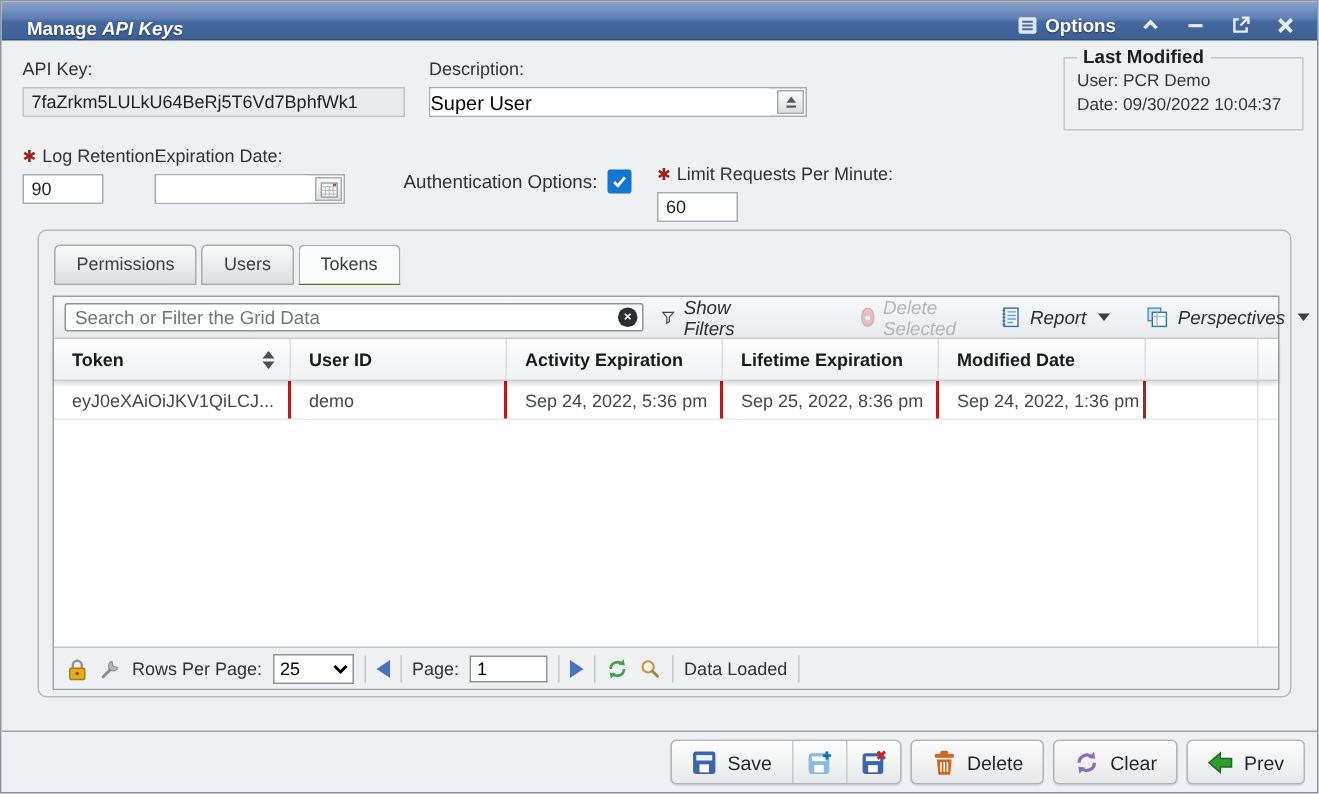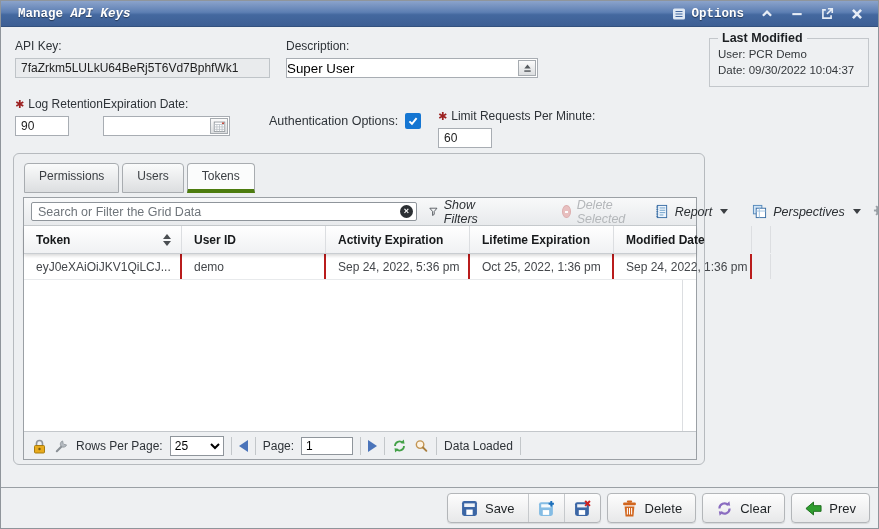--- a/index.html
+++ b/index.html
@@ -10,23 +10,22 @@
     border:1px solid #8f959b;
     position:relative;
     font-size:12px; color:#2e3338;
   }
 
   
   .titlebar{
     position:absolute; top:0; left:0; right:0; height:26px;
     background:linear-gradient(#8ba3cb 0%, #5d7fb3 45%, #44689f 55%, #3d5f94 100%);
     border-bottom:1px solid #33517e;
-    display:flex; align-items:center; padding:0 8px 0 17px;
+    display:flex; align-items:flex-end; padding:0 8px 0 17px;
     color:#fff;
-    font-family:Liberation Mono, monospace;
   }
   .titlebar .title{ font-size:12.5px; font-weight:bold; text-shadow:0 1px 1px rgba(0,0,0,.45); }
   .titlebar .title em{ font-style:italic; }
   .tb-right{ margin-left:auto; display:flex; align-items:center; gap:4px; }
   .tb-btn{ display:flex; align-items:center; gap:5px; padding:2px 6px; border-radius:3px; cursor:default; }
   .tb-options-label{ font-size:12.5px; font-weight:bold; text-shadow:0 1px 1px rgba(0,0,0,.45); }
   .tb-ico{ width:14px; height:14px; display:block; }
 
   
   .fg{ position:absolute; }
@@ -61,31 +60,31 @@
 
   fieldset.lastmod{
     position:absolute; right:9px; top:30px; width:160px; height:56px;
     border:1px solid #c3c7cb; padding:1px 8px 2px; background:transparent;
   }
   fieldset.lastmod legend{ font-weight:bold; font-size:12.5px; padding:0 4px; color:#1c1f22; }
   fieldset.lastmod div{ font-size:11.5px; line-height:16px; color:#33373b; }
 
   
   .tabpanel{
-    position:absolute; left:12px; top:152px; width:692px; height:312px;
+    position:absolute; left:24px; top:152px; width:836px; height:312px;
     border:1px solid #b6babe; border-radius:6px; background:#edeff1;
   }
   .tabstrip{ position:absolute; left:10px; top:9px; display:flex; gap:3px; }
   .tab{
     padding:5px 14px 6px; font-size:12px; color:#3c4044; cursor:pointer;
     border:1px solid #a8acb0; border-radius:4px 4px 0 0;
     background:linear-gradient(#fafbfb,#dcdee0);
   }
   .tab.active{
-    background:#fbfcfc; border-bottom:4px solid #4d7c0f; position:relative; z-index:2;
+    background:#fbfcfc; border-bottom:1px solid #4d7c0f; position:relative; z-index:2;
   }
 
   
   .grid{
     position:absolute; left:9px; right:7px; top:43px; bottom:4px;
     border:1px solid #9ba0a5; background:#fff; display:flex; flex-direction:column;
   }
   .gtoolbar{
     height:28px; flex:0 0 28px; background:linear-gradient(#f8f9fa,#e8eaec);
     border-bottom:1px solid #c6cacd; display:flex; align-items:center; padding:0 7px; gap:8px;
@@ -341,21 +340,21 @@
           <span>Modified Date</span>
         </div>
       <div class="hc w-empty"></div>
       <div class="gutter"></div>
     </div>
 
     <div class="grow">
       <div class="rc w-token">eyJ0eXAiOiJKV1QiLCJ...</div>
       <div class="rc w-user">demo</div>
       <div class="rc w-act">Sep 24, 2022, 5:36 pm</div>
-      <div class="rc w-life">Oct 25, 2022, 1:36 pm</div>
+      <div class="rc w-life">Sep 25, 2022, 8:36 pm</div>
       <div class="rc w-mod">Sep 24, 2022, 1:36 pm</div>
       <div class="rc w-empty"></div>
       <div class="gutter"></div>
     </div>
 
     <div class="gbody-fill">
       <div class="w-empty"></div>
       <div class="gutter"></div>
     </div>
 

